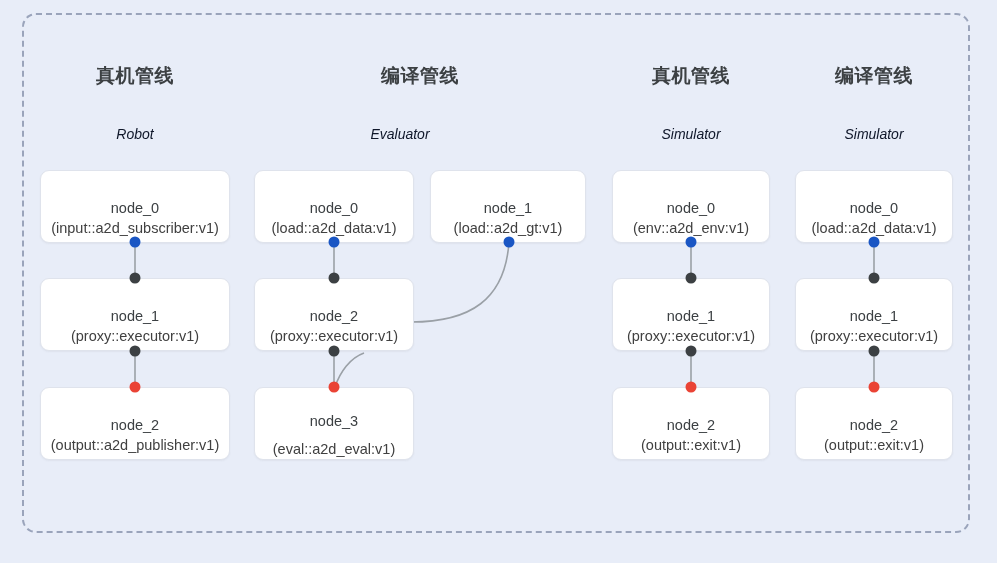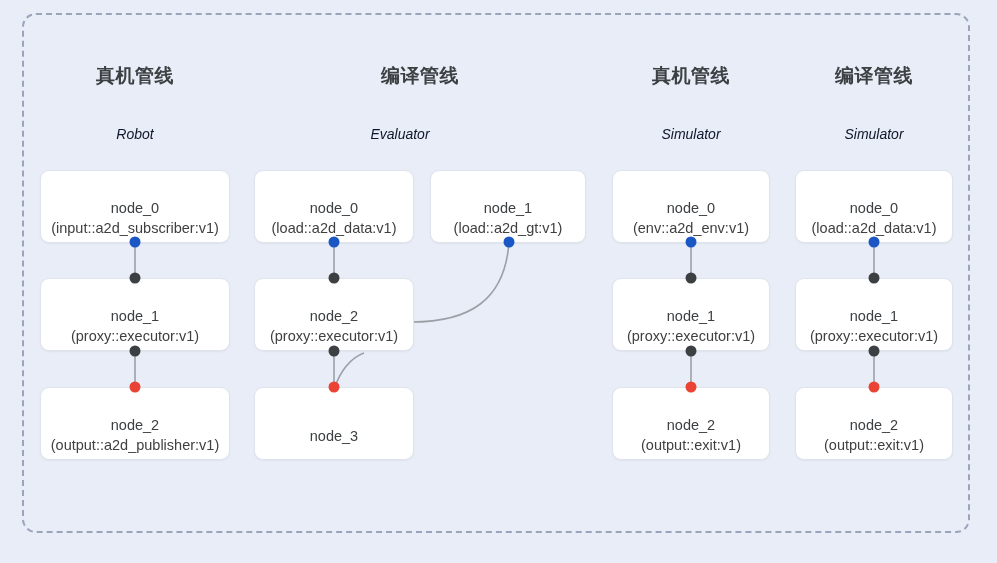--- a/index.html
+++ b/index.html
@@ -164,20 +164,21 @@
   <div class="node-box" style="left:430px; top:170px; width:156px; height:73px;">
     <div class="node-name">node_1</div>
     <div class="node-type">(load::a2d_gt:v1)</div>
   </div>
   <div class="node-box" style="left:254px; top:278px; width:160px; height:73px;">
     <div class="node-name">node_2</div>
     <div class="node-type">(proxy::executor:v1)</div>
   </div>
   <div class="node-box" style="left:254px; top:387px; width:160px; height:73px;gap:8px;">
     <div class="node-name">node_3</div>
+    <div class="node-type">(eval::a2d_eval:v1)</div>
   </div>
   <div class="dot dot-blue" style="left:334px; top:242px;"></div>
   <div class="dot dot-blue" style="left:509px; top:242px;"></div>
   <div class="dot dot-dark" style="left:334px; top:278px;"></div>
   <div class="dot dot-dark" style="left:334px; top:351px;"></div>
   <div class="dot dot-red" style="left:334px; top:387px;"></div>
 
   <div class="node-box" style="left:612px; top:170px; width:158px; height:73px;">
     <div class="node-name">node_0</div>
     <div class="node-type">(env::a2d_env:v1)</div>

